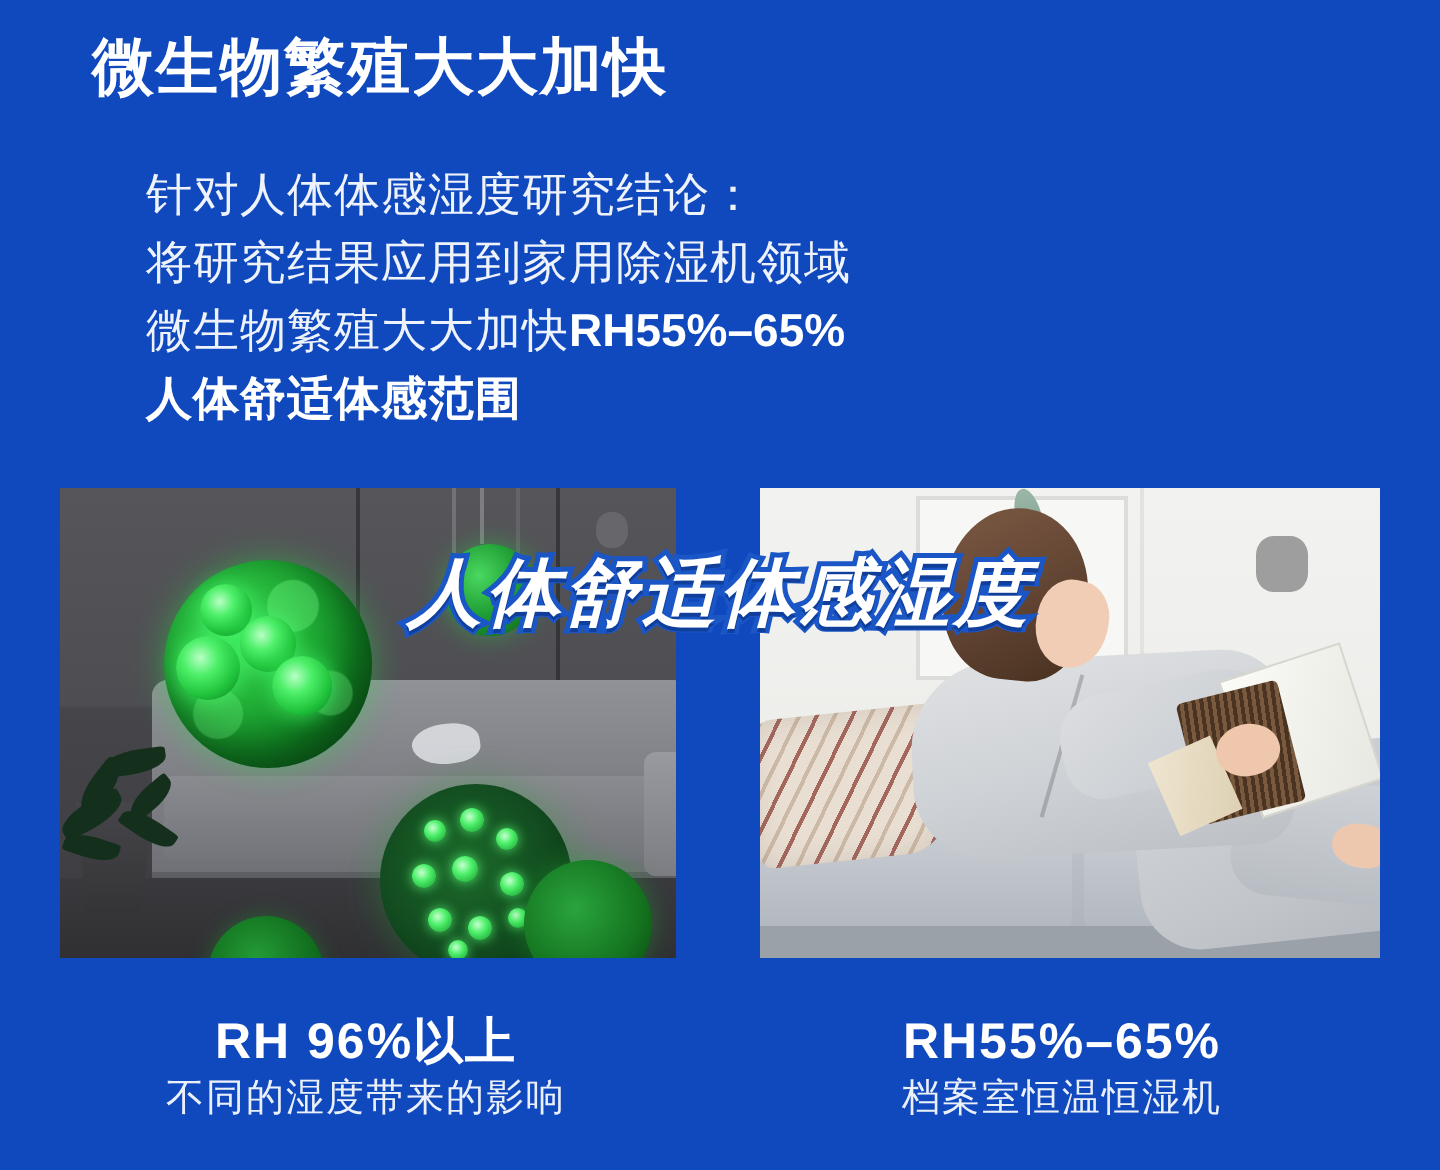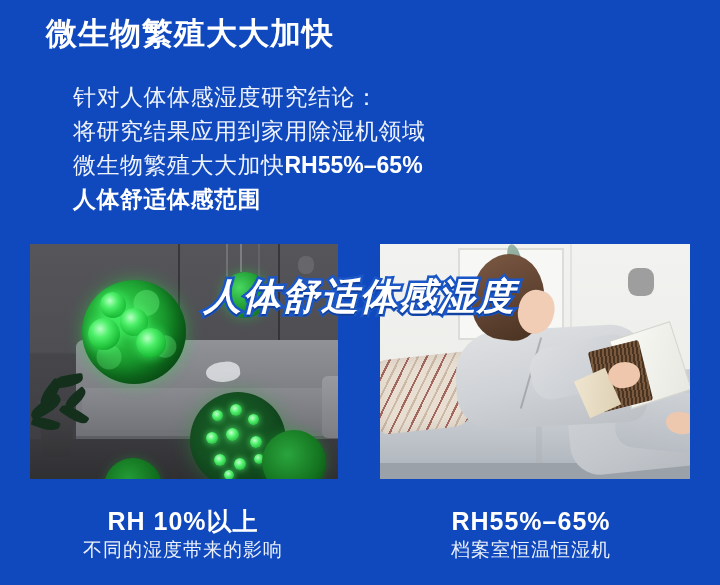--- a/index.html
+++ b/index.html
@@ -405,21 +405,21 @@
           <div class="page-l"></div>
         </div>
         <div class="hand"></div>
       </div>
     </div>
   </div>
 
   <div class="overlay-title">人体舒适体感湿度</div>
 
   <div class="caption" id="caption-left">
-    <div class="cap-title">RH 10%以上</div>
+    <div class="cap-title">RH 96%以上</div>
     <div class="cap-sub">不同的湿度带来的影响</div>
   </div>
 
   <div class="caption" id="caption-right">
     <div class="cap-title">RH55%–65%</div>
     <div class="cap-sub">档案室恒温恒湿机</div>
   </div>
 
 </div>
 

